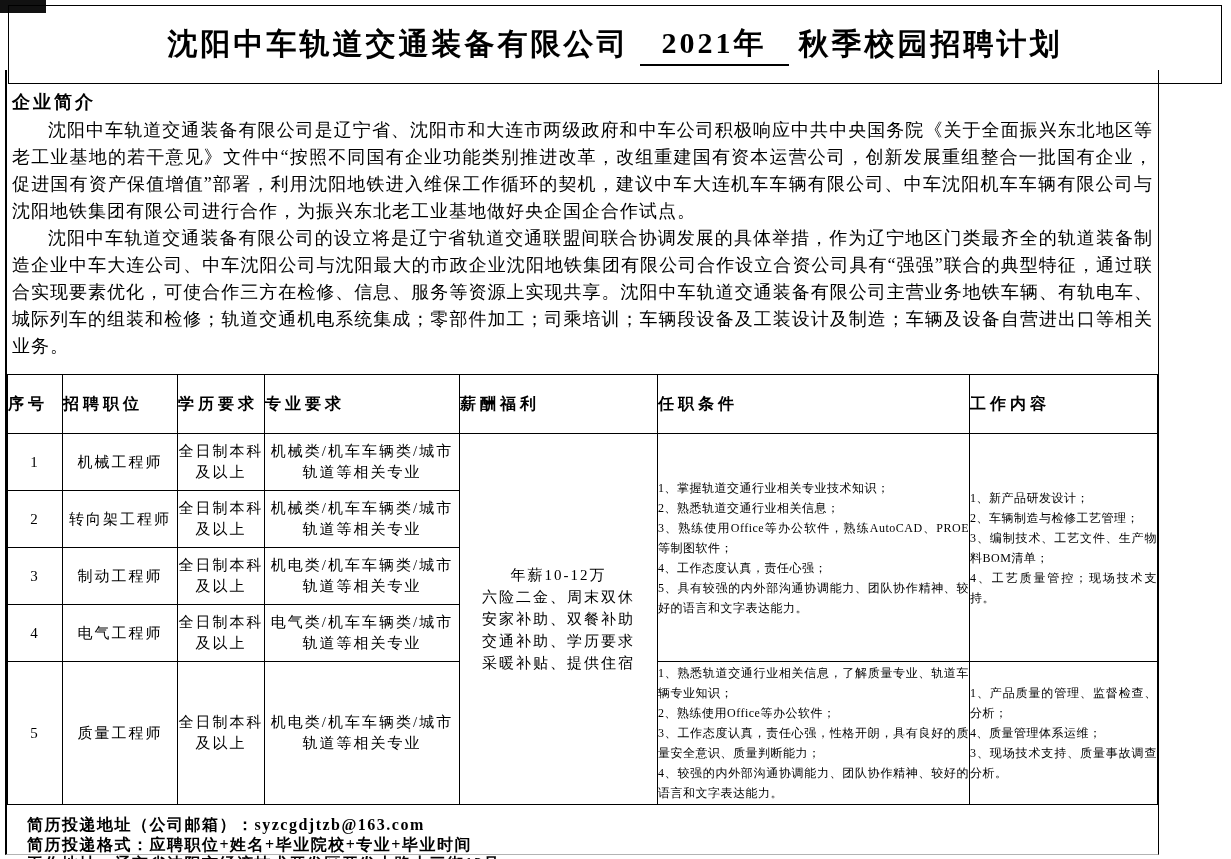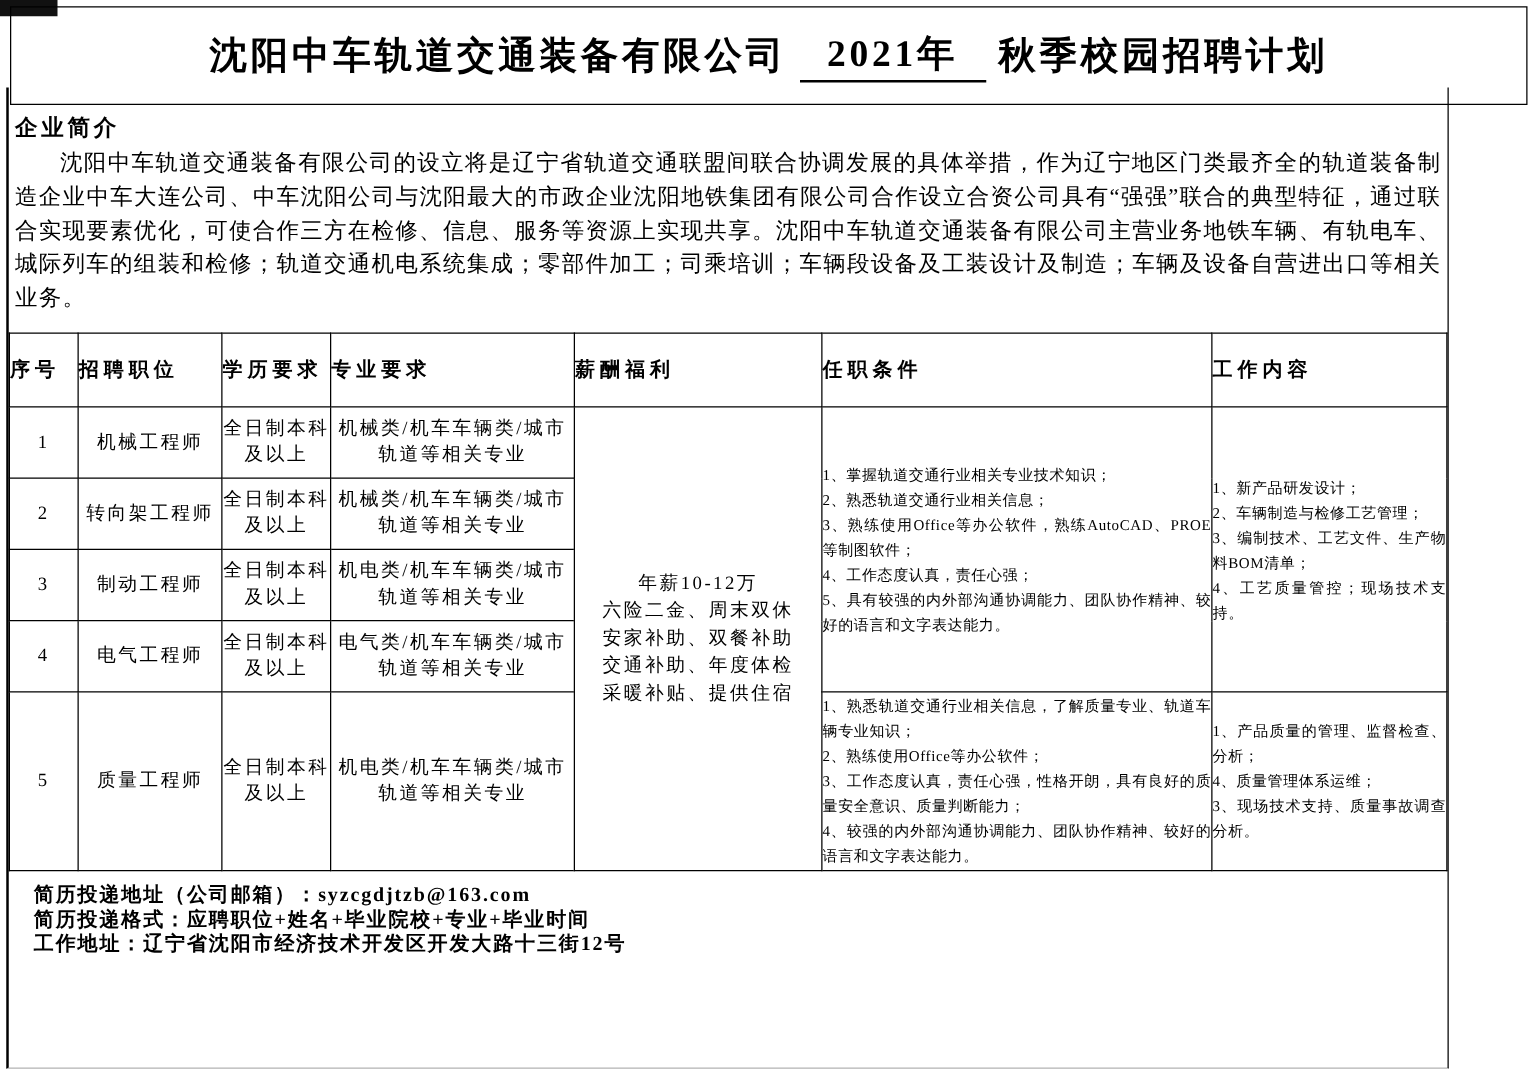--- a/index.html
+++ b/index.html
@@ -72,20 +72,21 @@
 <div class="title-box">
   <span>沈阳中车轨道交通装备有限公司</span>
   <span class="title-year">2021年</span>
   <span>秋季校园招聘计划</span>
 </div>
 
 <div class="main-box">
 
   <div class="intro">
     <div class="intro-heading">企业简介</div>
+    <p>沈阳中车轨道交通装备有限公司是辽宁省、沈阳市和大连市两级政府和中车公司积极响应中共中央国务院《关于全面振兴东北地区等老工业基地的若干意见》文件中“按照不同国有企业功能类别推进改革，改组重建国有资本运营公司，创新发展重组整合一批国有企业，促进国有资产保值增值”部署，利用沈阳地铁进入维保工作循环的契机，建议中车大连机车车辆有限公司、中车沈阳机车车辆有限公司与沈阳地铁集团有限公司进行合作，为振兴东北老工业基地做好央企国企合作试点。</p>
     <p>沈阳中车轨道交通装备有限公司的设立将是辽宁省轨道交通联盟间联合协调发展的具体举措，作为辽宁地区门类最齐全的轨道装备制造企业中车大连公司、中车沈阳公司与沈阳最大的市政企业沈阳地铁集团有限公司合作设立合资公司具有“强强”联合的典型特征，通过联合实现要素优化，可使合作三方在检修、信息、服务等资源上实现共享。沈阳中车轨道交通装备有限公司主营业务地铁车辆、有轨电车、城际列车的组装和检修；轨道交通机电系统集成；零部件加工；司乘培训；车辆段设备及工装设计及制造；车辆及设备自营进出口等相关业务。</p>
   </div>
 
   <table class="jobs">
     <colgroup>
       <col style="width:55px">
         <col style="width:115px">
         <col style="width:87px">
       <col style="width:195px">
         <col style="width:198px">
@@ -104,21 +105,21 @@
     </tr>
     <tr class="job-row">
       <td class="c-center">1</td>
       <td class="c-center">机械工程师</td>
       <td class="c-center">全日制本科及以上</td>
       <td class="c-center">机械类/机车车辆类/城市轨道等相关专业</td>
       <td class="c-center salary-cell" rowspan="5">
         <div>年薪10-12万</div>
         <div>六险二金、周末双休</div>
         <div>安家补助、双餐补助</div>
-        <div>交通补助、年度体检</div>
+        <div>交通补助、学历要求</div>
         <div>采暖补贴、提供住宿</div>
       </td>
       <td class="c-list" rowspan="4">
         <div>1、掌握轨道交通行业相关专业技术知识；</div>
         <div>2、熟悉轨道交通行业相关信息；</div>
         <div>3、熟练使用Office等办公软件，熟练AutoCAD、PROE等制图软件；</div>
         <div>4、工作态度认真，责任心强；</div>
         <div>5、具有较强的内外部沟通协调能力、团队协作精神、较好的语言和文字表达能力。</div>
       </td>
       <td class="c-list" rowspan="4">

